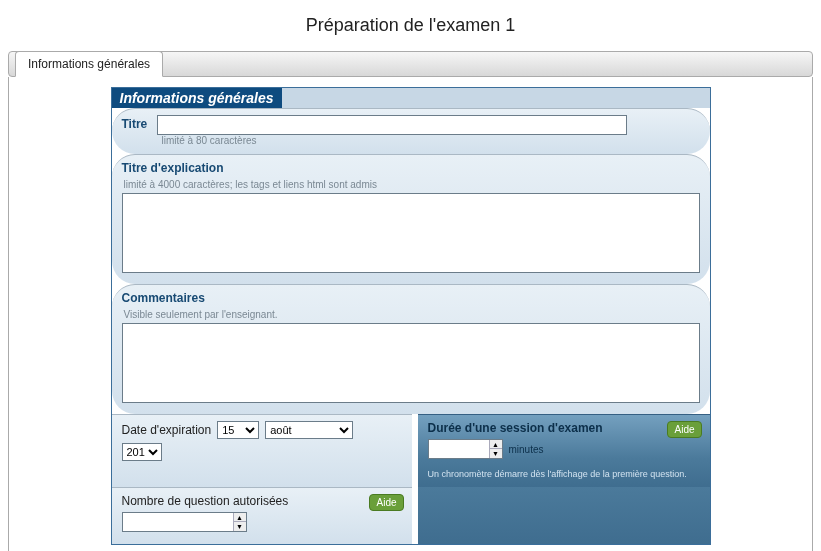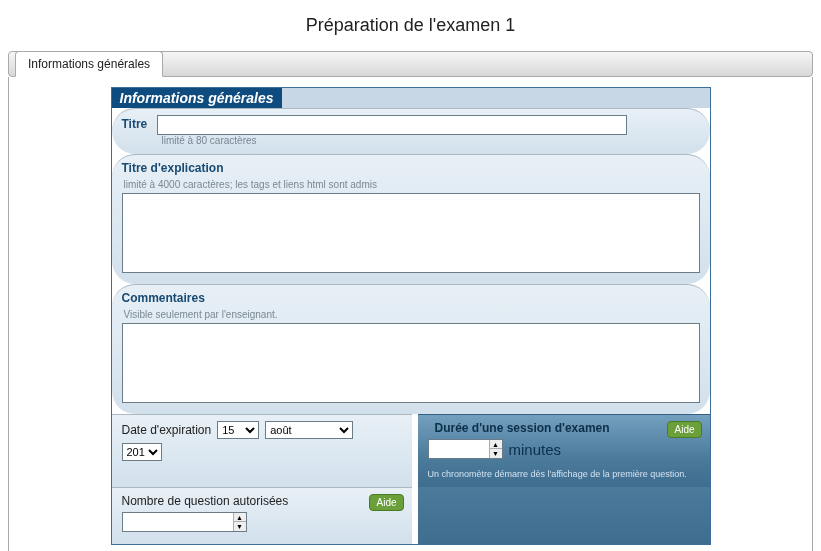--- a/index.html
+++ b/index.html
@@ -118,21 +118,20 @@
       background: linear-gradient(#74a0bf, #4b7a9b 60%, #3f6d8f);
       border-top: 1px solid #366083;
       padding: 6px 10px 8px;
       color: #0c2f4a;
       position: relative;
     }
     .col-right .label-dark {
       font-weight: bold;
       color: #0c2f4a;
       font-size: 12px;
-      margin-left: 7px;
     }
     .col-right .hint-dark {
       color: #d2e3f0;
       font-size: 9px;
       margin-top: 10px;
       display: block;
     }
     .help-btn {
       background: #6a9f3a;
       color: #fff;
@@ -183,21 +182,21 @@
       text-align: center;
       background: #eee;
       border: none;
       cursor: pointer;
       padding: 0;
     }
     .spin-btn:first-child { border-bottom: 1px solid #aab; }
     .minutes-label {
       margin-left: 6px;
       color: #0c2f4a;
-      font-size: 15px;
+      font-size: 10px;
     }
     .sessions-box {
       position: relative;
       background: linear-gradient(#e8f0f6, #d2e0ec);
       border-top: 1px solid #aab8c4;
       padding: 6px 10px 12px;
       width: 300px;
     }
     .create-btn-row {
       text-align: center;

